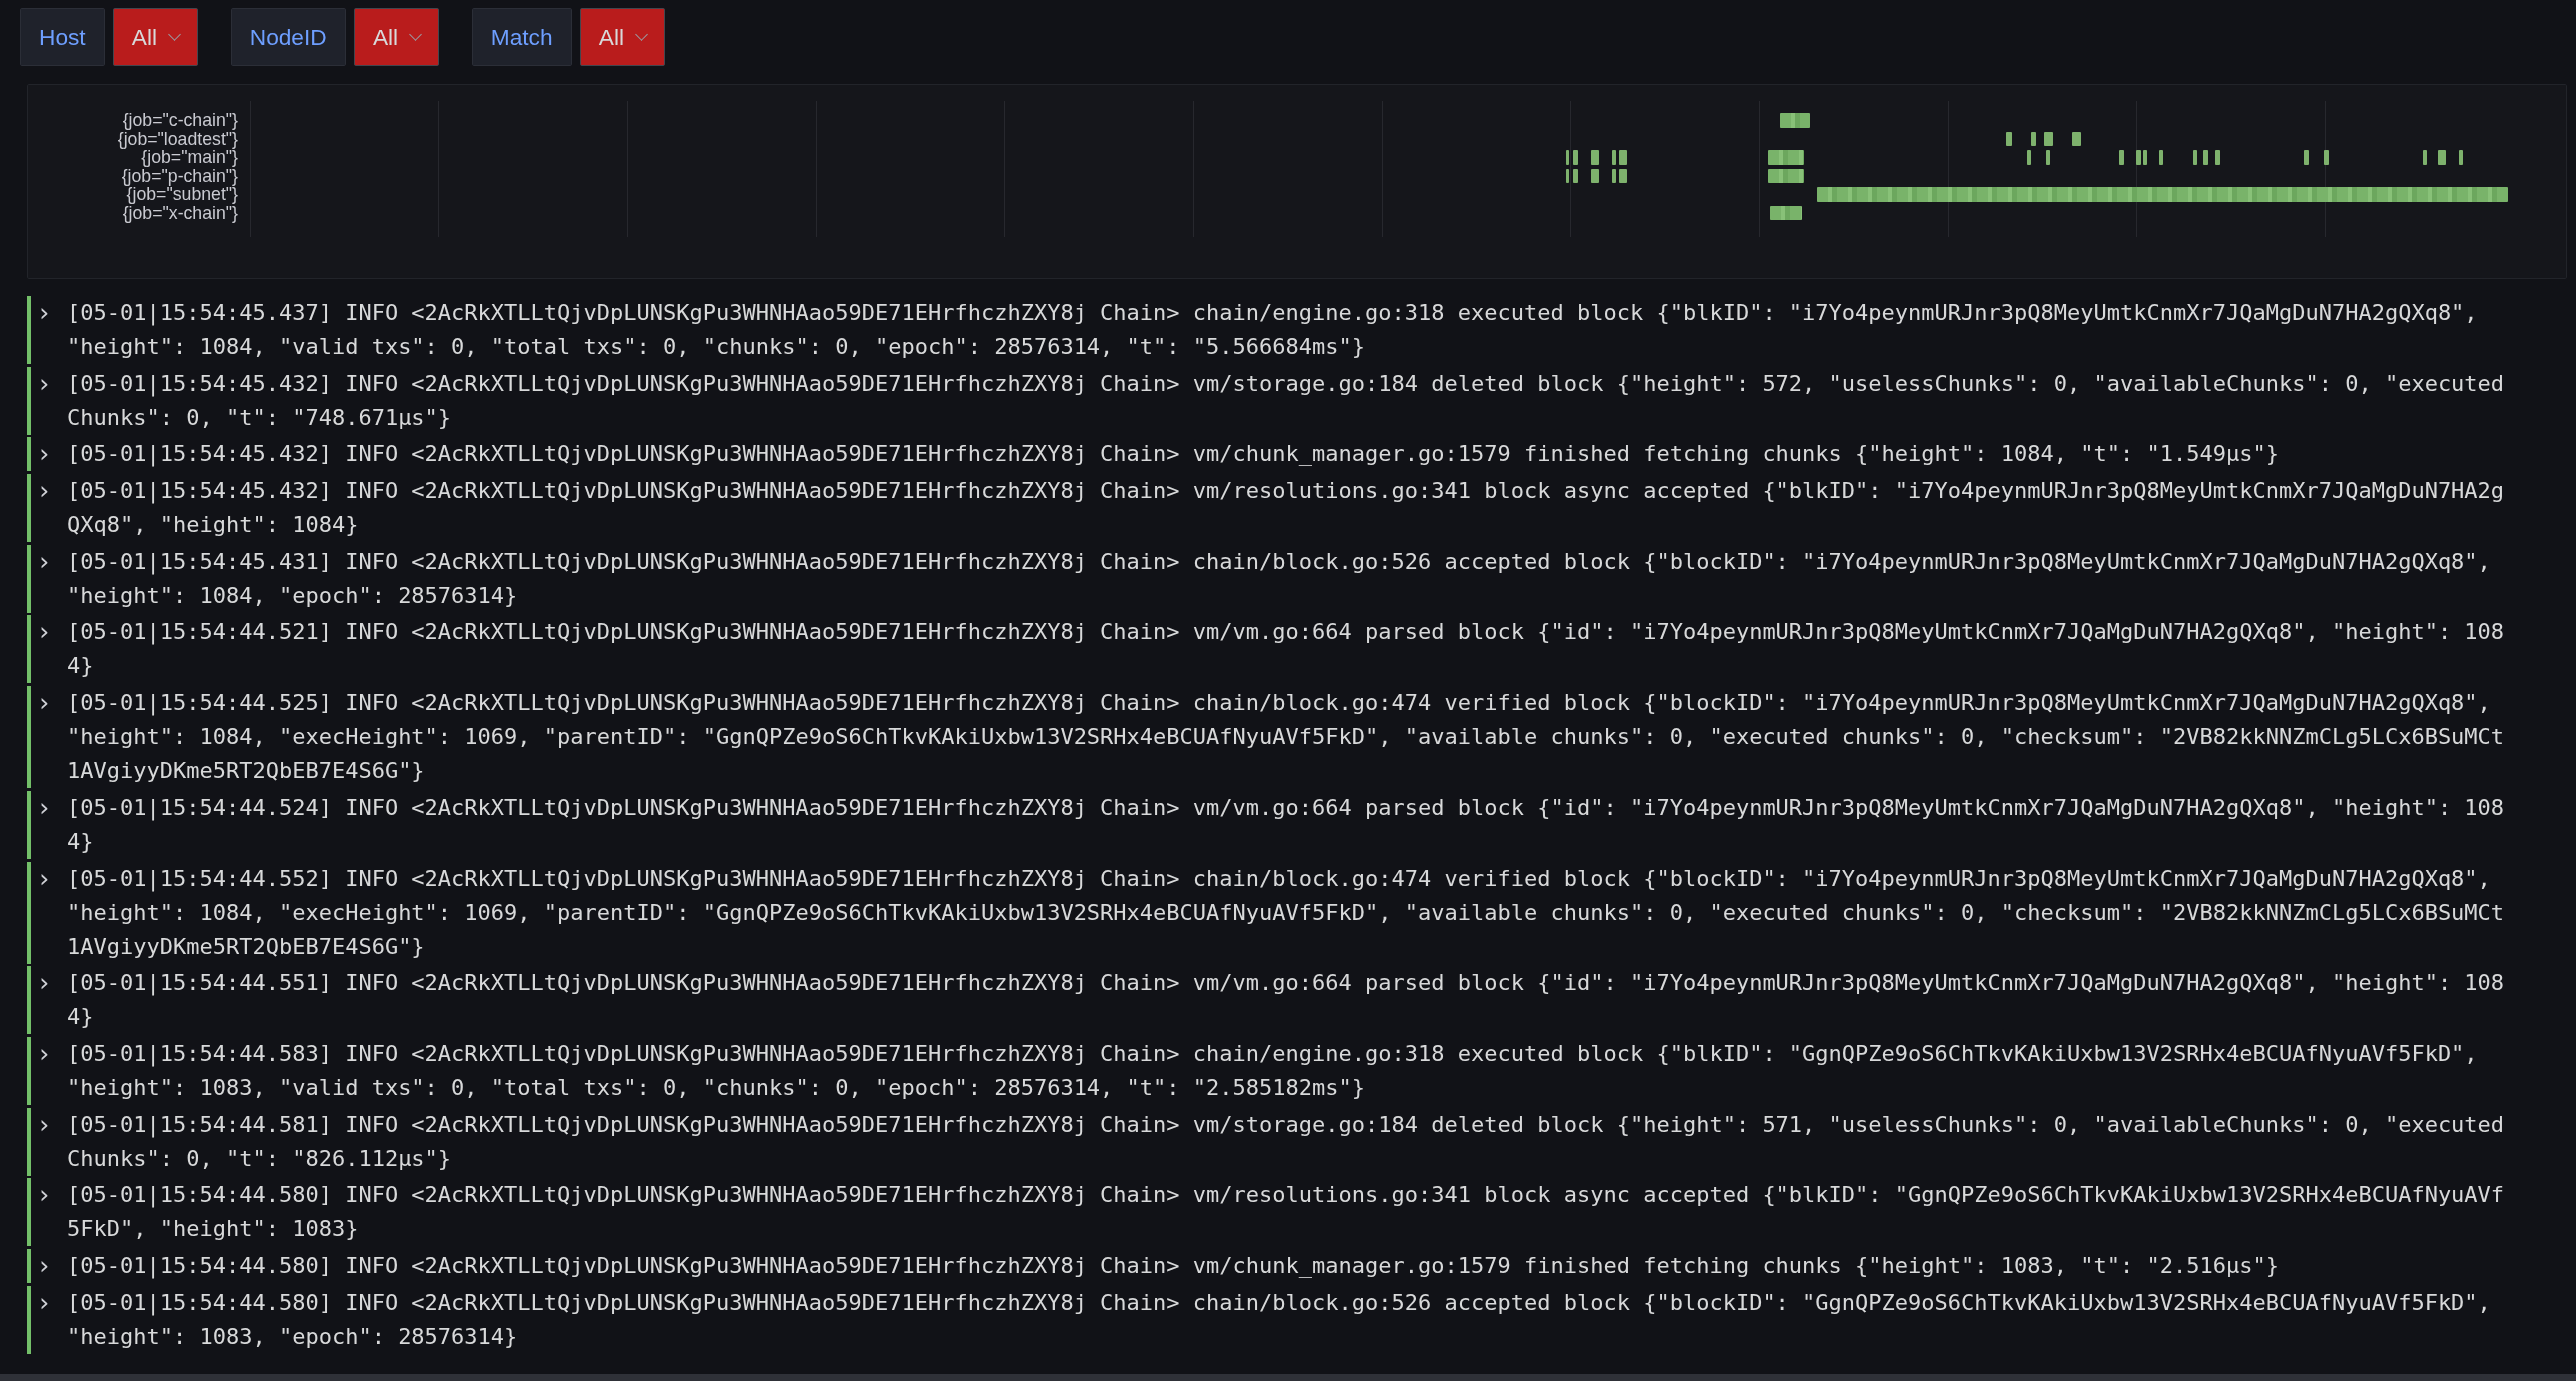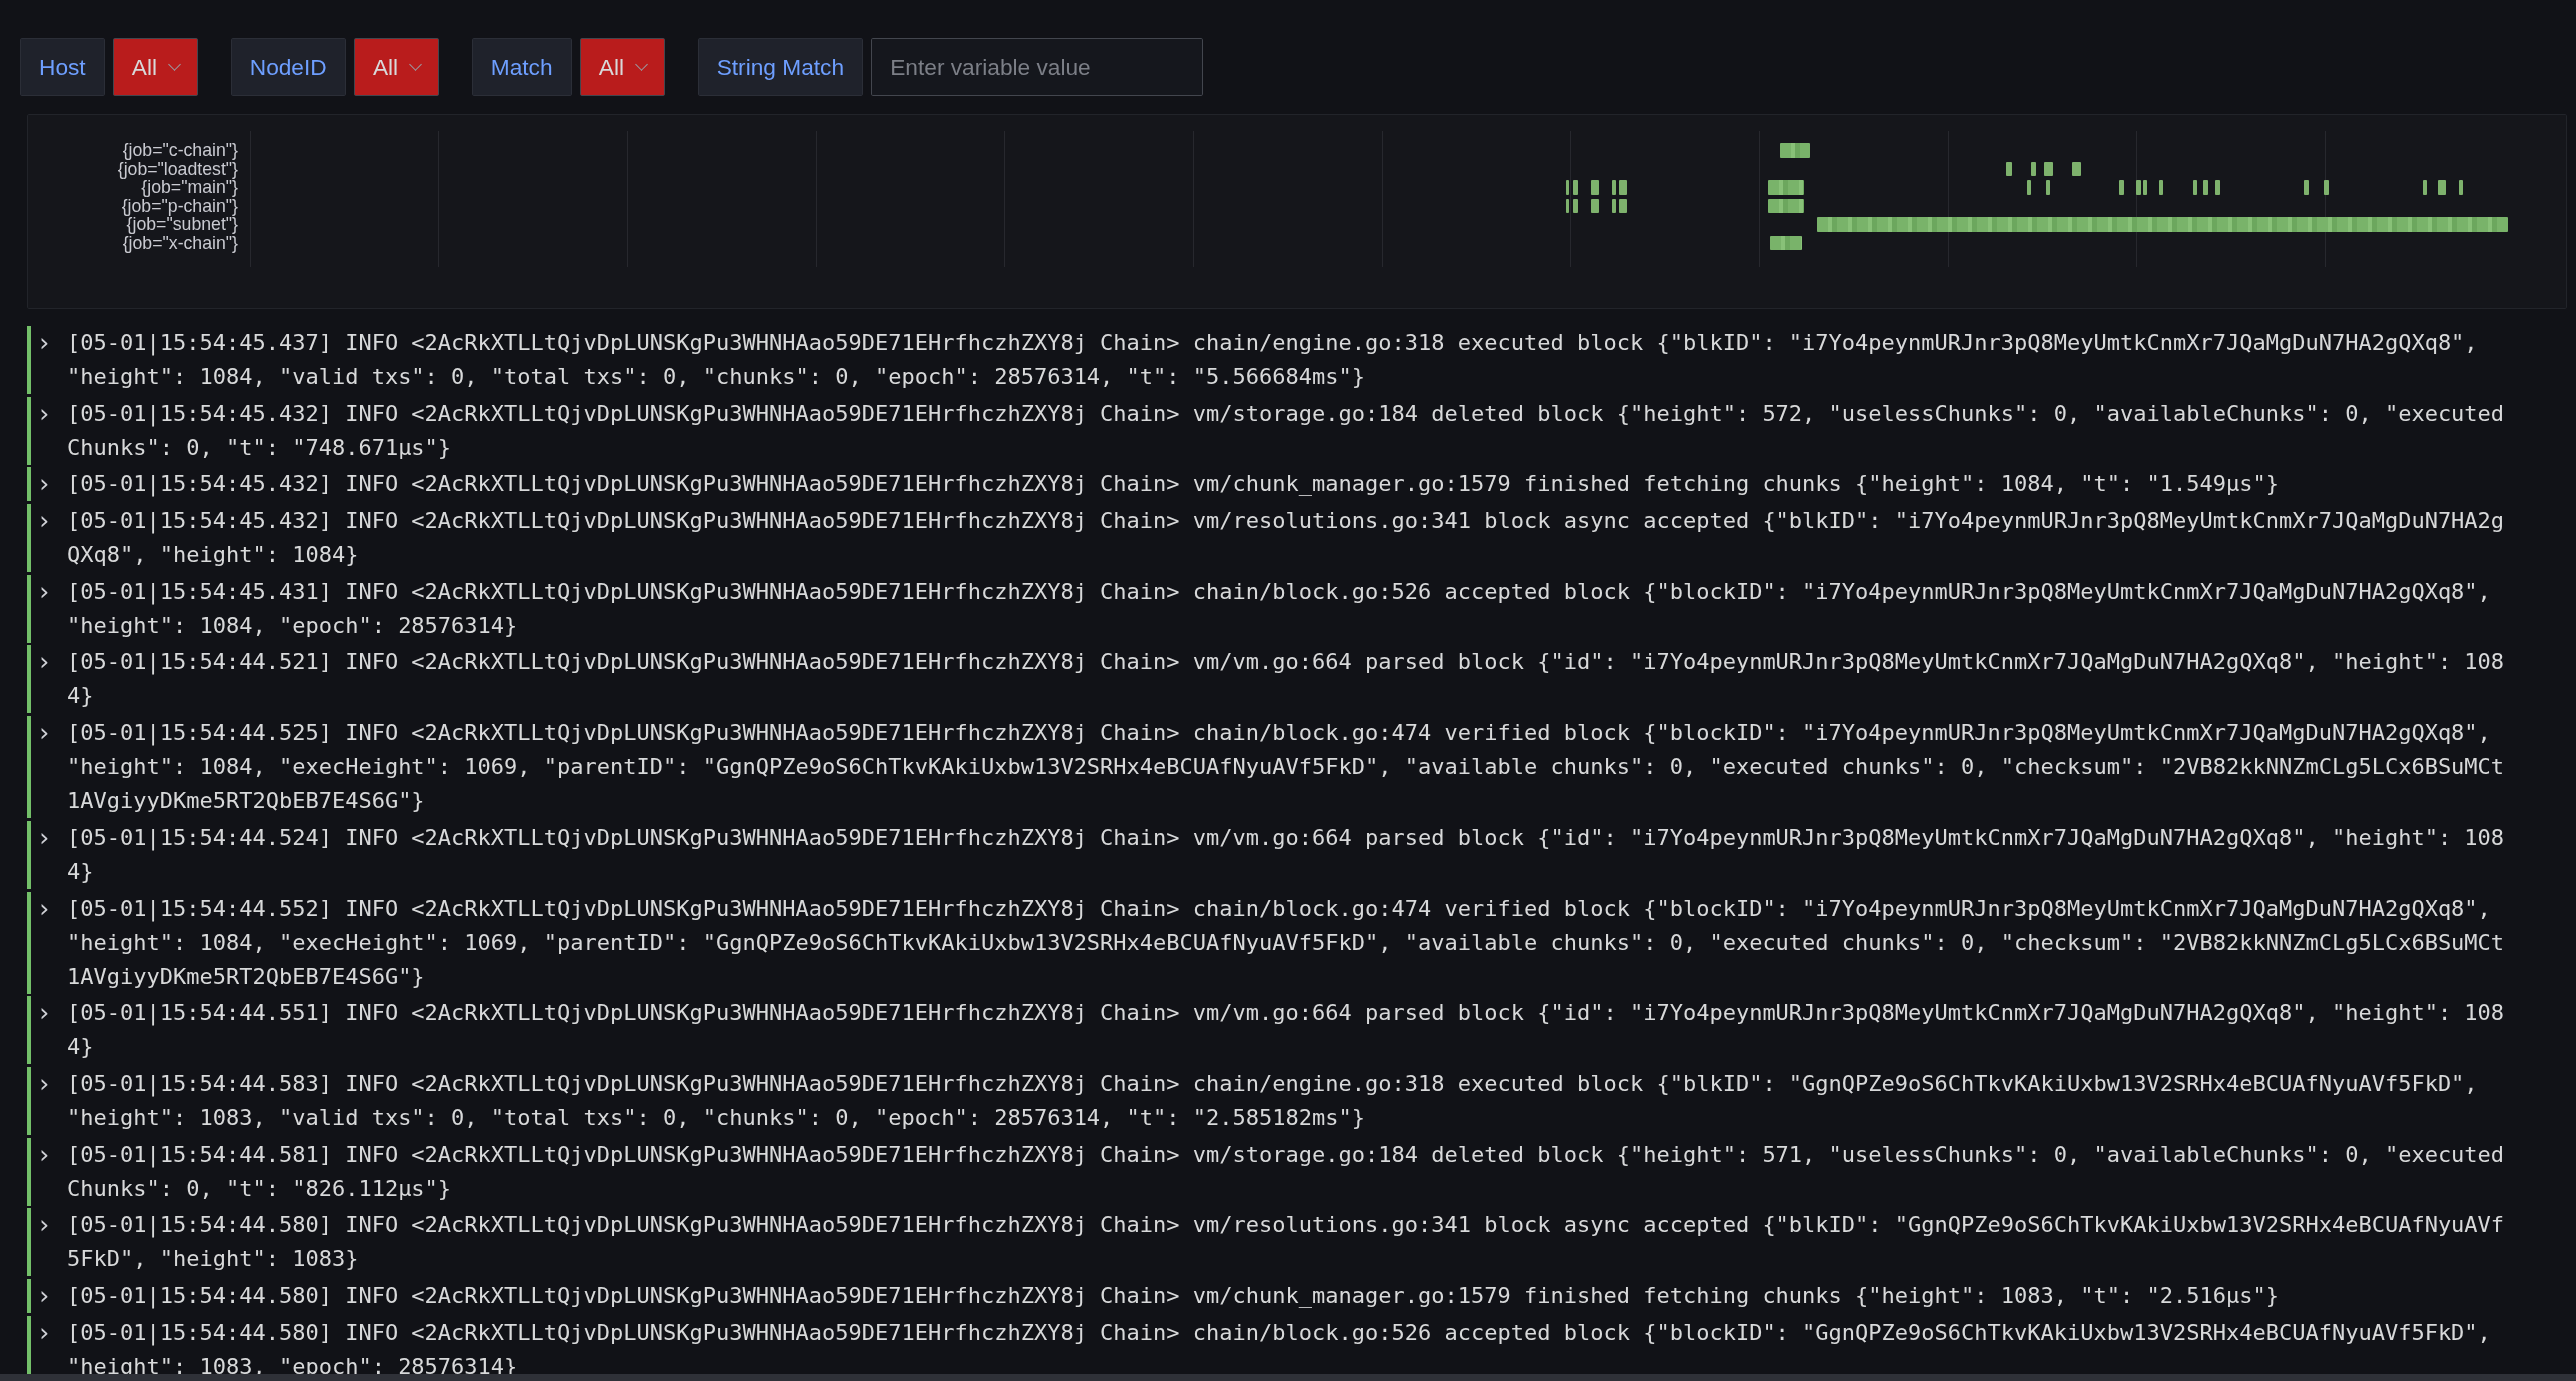--- a/index.html
+++ b/index.html
@@ -1,20 +1,20 @@
 <!DOCTYPE html>
 <html style="font-size:14.5px"><head>
 <meta charset="utf-8">
 <style>
   * { margin:0; padding:0; box-sizing:border-box; }
   html,body { width:2576px; height:1381px; overflow:hidden; background:#111217;
               font-family:"Liberation Sans", sans-serif; }
 
   
-  .toolbar { display:flex; gap:33px; padding:38px 0 0 20px; align-items:flex-start; }
+  .toolbar { display:flex; gap:33px; padding:8px 0 0 20px; align-items:flex-start; }
   .var-group { display:flex; gap:8.2px; }
   .ctl { height:58px; display:flex; align-items:center; padding:0 18px;
          border-radius:1.8px; font-size:22.7px; font-weight:500; }
   .lbl { background:#1f222b; border:0.9px solid #2b2e37; color:#6e9fff; }
   .val { background:#b91c1c; border:0.9px solid #43464e; color:#d8d9da; cursor:pointer; }
   .chev { width:9px; height:9px; border-right:1.8px solid #9a9ca3; border-bottom:1.8px solid #9a9ca3;
           transform:rotate(45deg); margin-left:12.7px; margin-top:-5.4px; display:inline-block; }
   .input { width:332px; background:#15171d; border:0.9px solid #43464e; color:#d8d9da;
            font-size:22.7px; font-weight:400; font-family:"Liberation Sans",sans-serif; outline:none; }
   .input::placeholder { color:#7c7f87; }
@@ -67,24 +67,20 @@
         </div>
       </div>
       <div class="var-group">
         <div class="ctl lbl">Match</div>
         <div class="ctl val">
           <span>All</span>
           <span class="chev"></span>
         </div>
       </div>
     </div>
-  <div class="var-group">
-    <div class="ctl lbl">String Match</div>
-    <input class="ctl input" placeholder="Enter variable value" style="">
-  </div>
 </div>
 
 <div class="chart-panel">
   <div class="series-labels">
       <div class="slabel">{job="c-chain"}</div>
       <div class="slabel">{job="loadtest"}</div>
       <div class="slabel">{job="main"}</div>
       <div class="slabel">{job="p-chain"}</div>
       <div class="slabel">{job="subnet"}</div>
       <div class="slabel">{job="x-chain"}</div>

